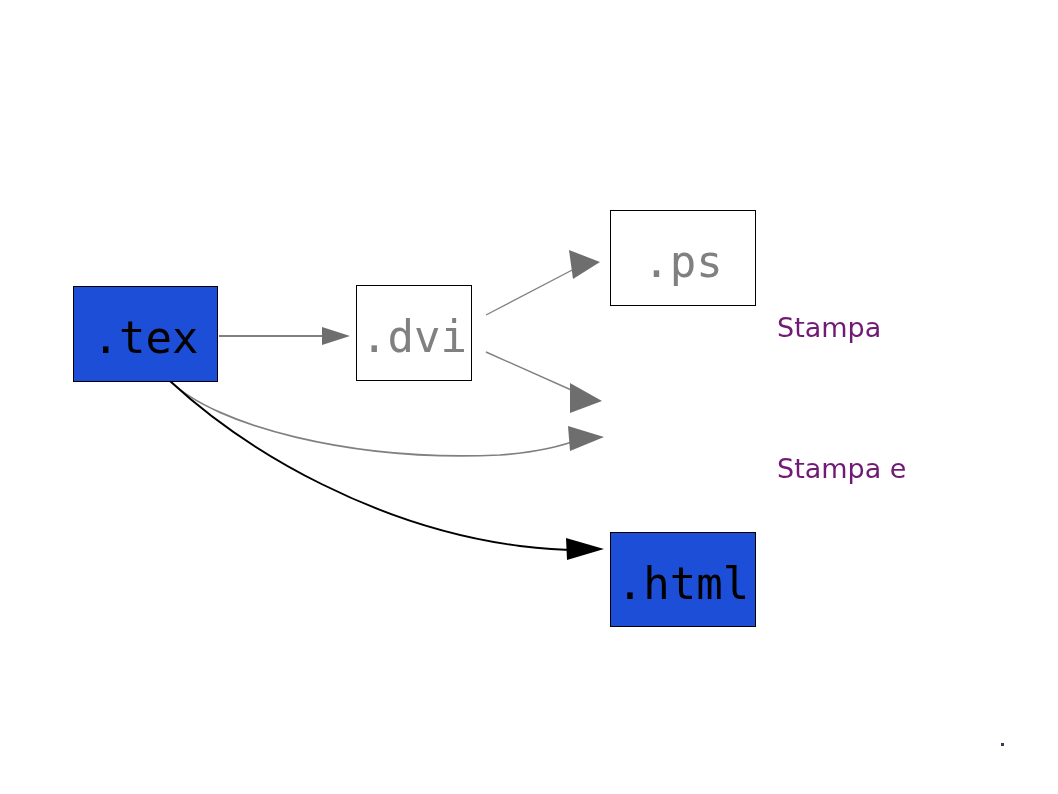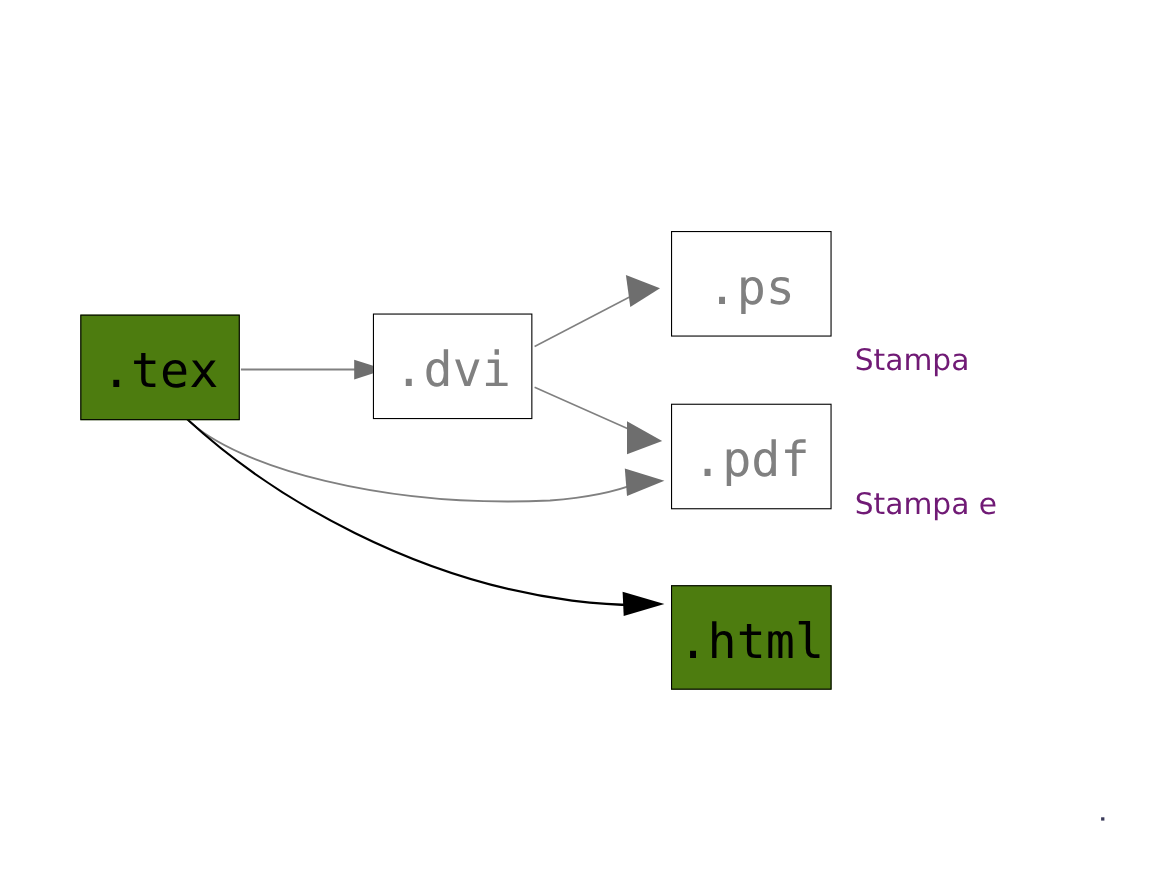--- a/index.html
+++ b/index.html
@@ -34,21 +34,21 @@
     align-items: center;
     justify-content: center;
     font-family: "DejaVu Sans Mono", "Liberation Mono", monospace;
     font-size: 44px;
     line-height: 1;
     letter-spacing: 0px;
     white-space: pre;
     z-index: 2;
   }
   .node.fill-lavender {
-    background: #4d7c0f;
+    background: #1d4ed8;
   }
   .node.fill-white {
     background: #ffffff;
   }
   .node.text-black {
     color: #000000;
   }
   .node.text-gray {
     color: #808080;
   }
@@ -103,39 +103,36 @@
     <g>
       <path d="M 170,381 C 250,455 380,528 520,546 C 545,549 566,550 578,550" fill="none" stroke="#000000" stroke-width="1.9"></path>
       <polygon points="566,538 604,549 567,560" fill="#000000"></polygon>
     </g>
   </svg>
 
   <div class="node fill-lavender text-black" style="left:73px; top:286px; width:145px; height:96px;">
     <span class="node-label">.tex</span>
   </div>
 
-  <div class="node fill-white text-gray" style="left:339px; top:285px; width:145px; height:96px;">
+  <div class="node fill-white text-gray" style="left:356px; top:285px; width:116px; height:96px;">
     <span class="node-label">.dvi</span>
   </div>
 
   <div class="node fill-white text-gray" style="left:610px; top:210px; width:146px; height:96px;">
     <span class="node-label">.ps</span>
   </div>
 
-  <div class="node fill-white text-gray" style="left:610px; top:367px; width:146px; height:96px;">
-    <span class="node-label">.pdf</span>
-  </div>
 
   <div class="node fill-lavender text-black" style="left:610px; top:500px; width:146px; height:95px;margin-top:32px;">
     <span class="node-label">.html</span>
   </div>
 
   <div class="side-label" style="left:777px; top:238px;">
     <div>Stampa</div>
   </div>
 
-  <div class="side-label" style="left:777px; top:369px;">
+  <div class="side-label" style="left:777px; top:379px;">
     <div>Stampa e</div>
   </div>
 
   <div class="speck" style="left:1001px; top:743px;"></div>
 
 </div>
 
 </body></html>

